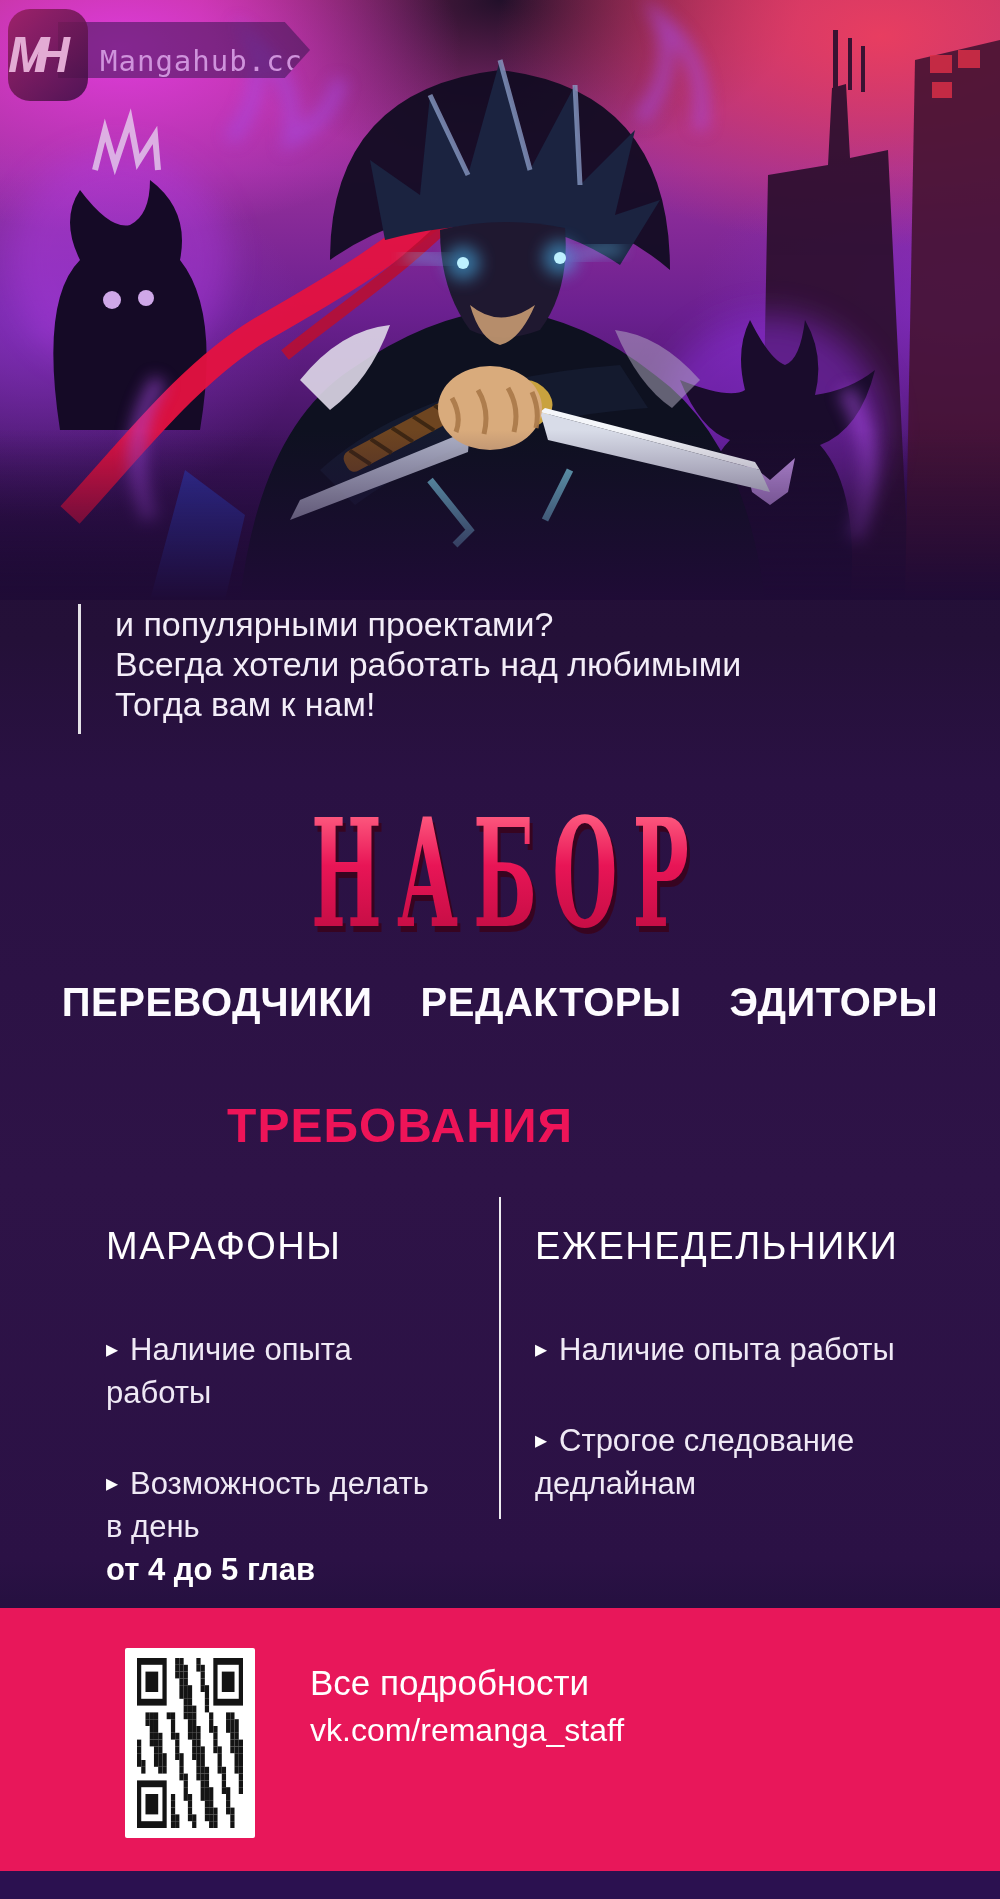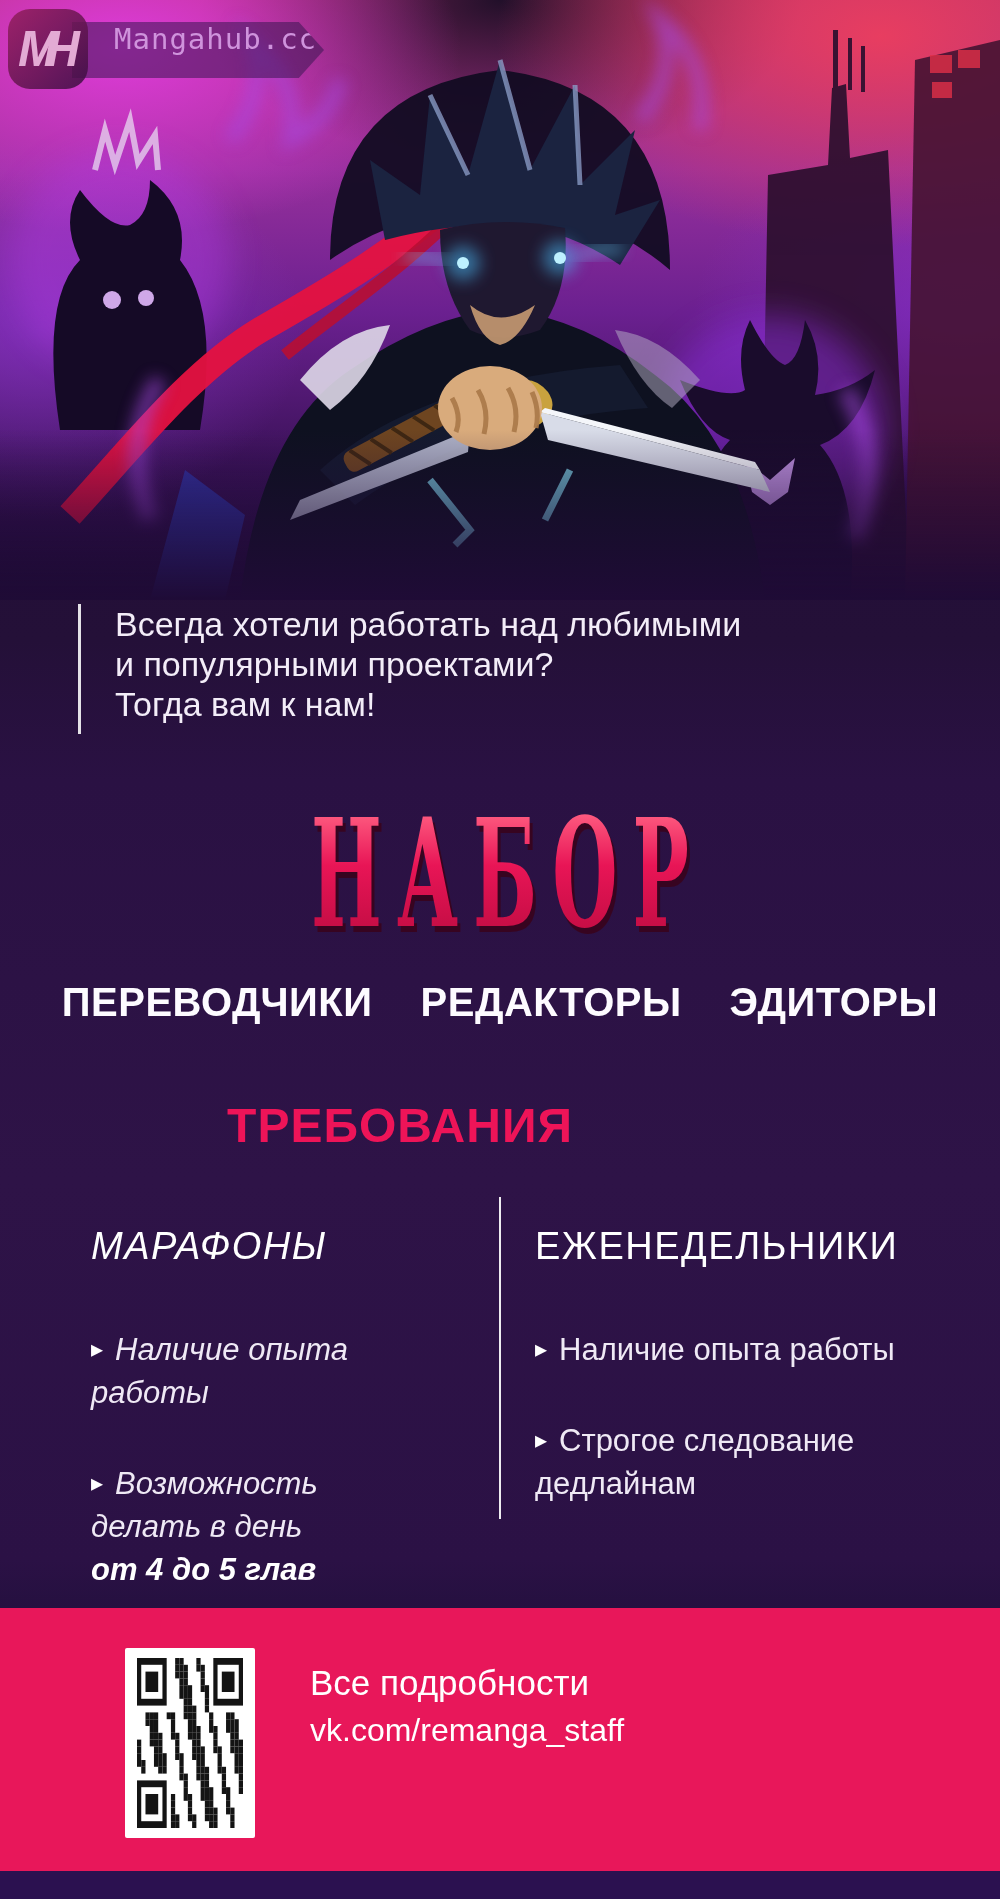--- a/index.html
+++ b/index.html
@@ -16,30 +16,30 @@
       radial-gradient(ellipse 60% 55% at 88% 6%, rgba(235,62,95,.95), rgba(235,62,95,0) 64%),
       radial-gradient(ellipse 42% 38% at 50% 0%, rgba(26,14,38,.95), rgba(26,14,38,0) 72%),
       radial-gradient(ellipse 38% 45% at 4% 55%, rgba(150,60,220,.55), rgba(150,60,220,0) 70%),
       radial-gradient(ellipse 38% 45% at 96% 52%, rgba(140,50,215,.60), rgba(140,50,215,0) 70%),
       linear-gradient(180deg,#b03070 0%,#97309c 28%,#6b2090 52%,#3a1258 78%,#1f0b36 100%);
   }
   .hero-art{position:absolute;top:0;left:0;width:1000px;height:600px;}
   
   .logo{position:absolute;top:0;left:0;width:330px;height:100px;}
   .logo-banner{
-    position:absolute;left:72px;top:22px;width:252px;height:56px;
+    position:absolute;left:58px;top:22px;width:252px;height:56px;
     background:rgba(58,22,82,.55);
     clip-path:polygon(0 0,90% 0,100% 50%,90% 100%,0 100%);
-    display:flex;align-items:flex-start;padding-left:42px;box-sizing:border-box;
+    display:flex;align-items:flex-end;padding-left:42px;box-sizing:border-box;
   }
   .logo-text{font-family:"DejaVu Sans Mono",monospace;font-size:29px;color:#cf93dc;letter-spacing:1px;}
   .logo-badge{
-    position:absolute;left:8px;top:9px;width:80px;height:80px;border-radius:22px;
+    position:absolute;left:8px;top:9px;width:80px;height:92px;border-radius:22px;
     background:linear-gradient(135deg,rgba(148,30,92,.85),rgba(58,14,66,.85));
-    display:flex;align-items:center;justify-content:center;
+    display:flex;align-items:center;
   }
   .monogram{font-size:50px;font-weight:bold;color:#e3abd4;letter-spacing:-16px;padding-right:14px;font-style:italic;}
   
   .intro{position:absolute;top:598px;left:78px;width:760px;}
   .intro-bar{position:absolute;left:0;top:6px;width:3px;height:130px;background:rgba(255,255,255,.88);}
   .intro-text{margin:0 0 0 37px;padding-top:6px;}
   .intro-text p{margin:0;font-size:34px;line-height:40px;color:#f3edf8;}
   
   .nabor{
     position:absolute;top:798px;left:0;width:1000px;margin:0;text-align:center;
@@ -54,21 +54,21 @@
   .roles{position:absolute;top:980px;left:0;width:1000px;display:flex;justify-content:center;gap:48px;}
   .roles span{font-size:40px;font-weight:bold;color:#fdfbff;letter-spacing:0.5px;}
   
   .requirements{
     position:absolute;top:1098px;left:0;width:800px;margin:0;text-align:center;
     font-size:48px;font-weight:bold;letter-spacing:1px;color:#ee1458;
   }
   
   .columns{position:absolute;top:1225px;left:0;width:1000px;}
   .col{position:absolute;top:0;}
-  .col-left{left:91px;width:330px;font-style:italic;}
+  .col-left{left:106px;width:330px;}
   .col-right{left:535px;width:412px;}
   .col h3{margin:0;font-size:38px;font-weight:normal;letter-spacing:1.5px;color:#ffffff;}
   .col .items{margin-top:60px;}
   .item{margin:0;font-size:31px;line-height:43px;color:#efe9f5;}
   .item + .item{margin-top:48px;}
   .bullet{font-family:"DejaVu Sans",sans-serif;font-size:24px;margin-right:12px;color:#ffffff;vertical-align:3px;}
   .bold-line{display:block;font-weight:bold;color:#ffffff;}
   .bold-line:empty{display:none;}
   .divider{position:absolute;left:499px;top:-28px;width:2px;height:322px;background:rgba(255,255,255,.92);}
   
@@ -190,22 +190,22 @@
       </div>
       <div class="logo-badge">
         <span class="monogram">MH</span>
       </div>
     </div>
   </div>
 
   <section class="intro">
     <div class="intro-bar"></div>
     <div class="intro-text">
+      <p>и популярными проектами?</p>
       <p>Всегда хотели работать над любимыми</p>
-      <p>и популярными проектами?</p>
       <p>Тогда вам к нам!</p>
     </div>
   </section>
 
   <h1 class="nabor">НАБОР</h1>
 
   <div class="roles">
     <span>ПЕРЕВОДЧИКИ</span>
     <span>РЕДАКТОРЫ</span>
     <span>ЭДИТОРЫ</span>

